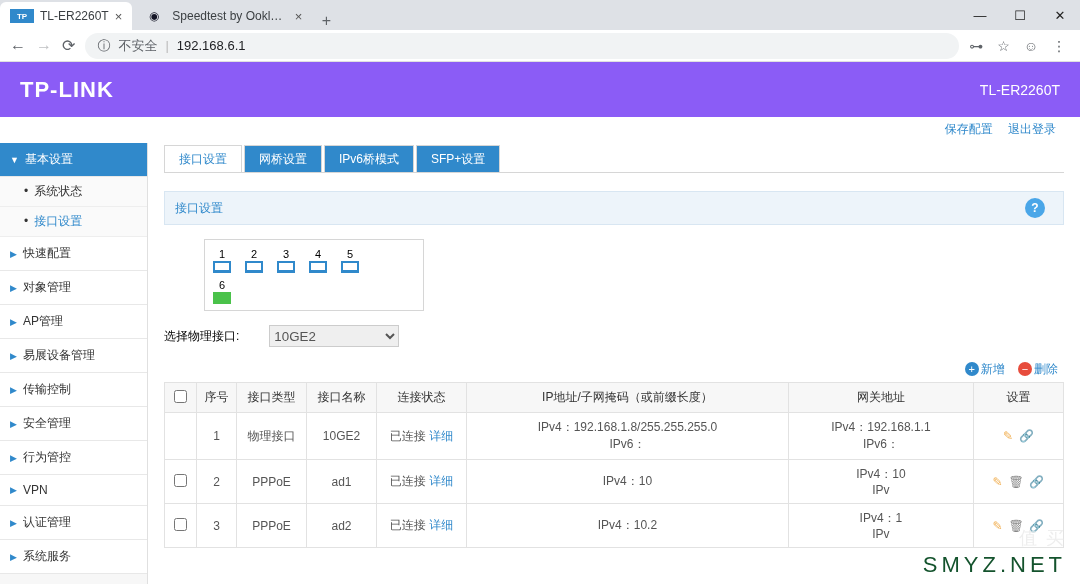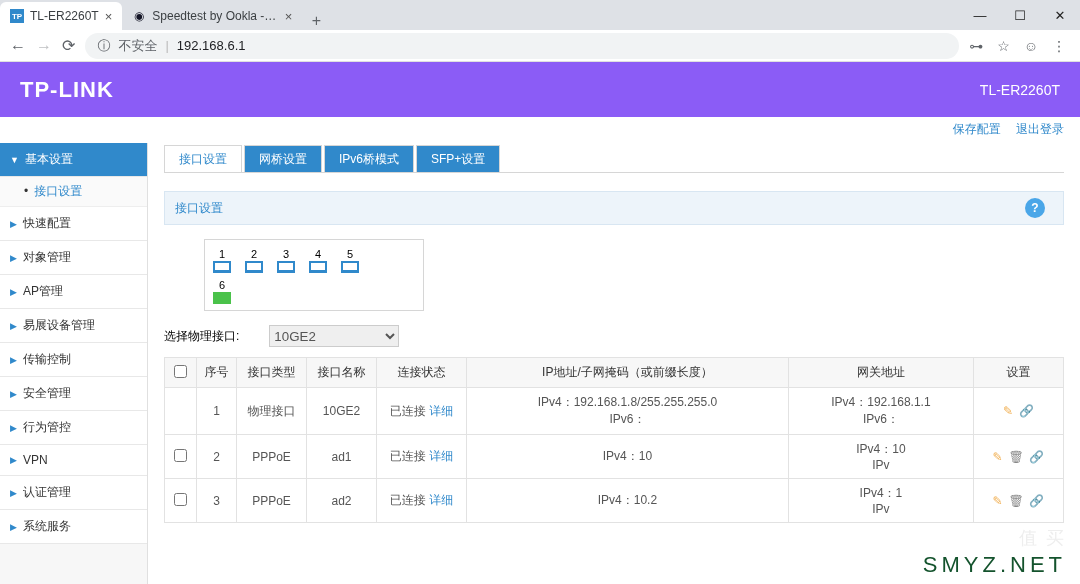--- a/index.html
+++ b/index.html
@@ -2,40 +2,40 @@
 <html><head>
 <meta charset="utf-8">
 <style>
   * { box-sizing: border-box; margin: 0; padding: 0; }
   body { font-family: Arial, "Microsoft YaHei", sans-serif; font-size: 12px; background: #fff; width: 1080px; height: 584px; overflow: hidden; position: relative; }
 
   
   .browser-tabs { height: 30px; background: #dee1e6; display: flex; align-items: flex-end; }
   .tab { height: 28px; padding: 0 10px; display: flex; align-items: center; border-radius: 6px 6px 0 0; margin-top: 2px; max-width: 180px; font-size: 12px; color: #3c4043; gap: 6px; }
   .tab.active { background: #fff; }
-  .tab .favicon { width: 14px; height: 14px; display: inline-flex; align-items: center; justify-content: center; }
+  .tab .favicon { width: 24px; height: 14px; display: inline-flex; align-items: center; justify-content: center; }
   .tab .close { color: #555; font-size: 13px; }
   .tab-title { white-space: nowrap; overflow: hidden; text-overflow: ellipsis; flex: 1; }
   .newtab { width: 28px; display:flex; align-items:center; justify-content:center; color:#5f6368; font-size:16px; }
   .win-controls { position: absolute; right: 0; top: 0; height: 30px; display: flex; }
   .win-btn { width: 40px; display:flex; align-items:center; justify-content:center; color:#222; font-size:13px; }
 
   .addr-bar { height: 32px; background: #fff; border-bottom: 1px solid #e0e0e0; display: flex; align-items: center; padding: 0 6px; gap: 10px; color:#5f6368; }
   .nav-arrows { display:flex; gap:10px; font-size:16px; padding-left:4px;}
   .addr-pill { flex:1; height:26px; background:#f1f3f4; border-radius:14px; display:flex; align-items:center; padding:0 12px; gap:8px; font-size:13px; color:#5f6368; }
   .addr-warn { color:#5f6368;text-align:center; }
   .addr-pill .sep { color:#bbb; }
   .addr-pill .url { color:#202124; }
   .right-icons { display:flex; gap:14px; padding-right:8px; font-size:14px; }
 
   
   .router-header { background:#8b5cf6; color:#fff; height:55px; display:flex; align-items:center; padding:0 20px; justify-content:space-between; }
   .logo { font-weight:bold; font-size:22px; letter-spacing:1px; font-family: Arial; }
   .model { font-size:14px; }
-  .header-links { height:26px; text-align:right; padding:4px 16px; font-size:12px; }
+  .header-links { height:26px; text-align:right; padding:4px 24px; font-size:12px; }
   .header-links a { color:#3089cb; text-decoration:none; margin-left:12px; }
 
   
   .main { display:flex; height: calc(584px - 30px - 32px - 55px - 26px); }
   .sidebar { width:148px; background:#f7f7f7; border-right:1px solid #e0e0e0; overflow-y:auto; }
   .menu-item { padding:8px 10px; border-bottom:1px solid #e8e8e8; display:flex; align-items:center; gap:6px; color:#333; cursor:pointer; background:#fff;}
   .menu-item.current { background:#3089cb; color:#fff; }
   .caret { font-size:9px; color:#3089cb; }
   .menu-item.current .caret { color:#fff; }
   .sub-item { padding:6px 10px 6px 24px; border-bottom:1px solid #eee; color:#333; background:#fafafa; cursor:pointer;}
@@ -126,20 +126,21 @@
   <a>保存配置</a>
   <a>退出登录</a>
 </div>
 
 <div class="main">
   <div class="sidebar" id="sidebar">
       <div class="menu-item current">
         <span class="caret">▼</span>
         <span>基本设置</span>
       </div>
+      <div class="sub-item">系统状态</div>
       <div class="sub-item sel">接口设置</div>
       <div class="menu-item">
         <span class="caret">▶</span>
         <span>快速配置</span>
       </div>
       <div class="menu-item">
         <span class="caret">▶</span>
         <span>对象管理</span>
       </div>
       <div class="menu-item">
@@ -220,20 +221,24 @@
         </div>
     </div>
 
     <div class="selector-row">
       <span>选择物理接口:</span>
       <select>
         <option>10GE2</option>
       </select>
     </div>
 
+    <div class="actions">
+      <span class="action"><span class="ic ic-add">+</span><span>新增</span></span>
+      <span class="action"><span class="ic ic-del">−</span><span>删除</span></span>
+    </div>
 
     <table class="dt">
       <thead>
           <tr id="thead-row">
             <th style="width: 32px;"><input type="checkbox" style=""></th>
             <th style="width: 40px;">序号</th>
             <th style="width: 70px;">接口类型</th>
             <th style="width: 70px;">接口名称</th>
             <th style="width: 90px;">连接状态</th>
             <th>IP地址/子网掩码（或前缀长度）</th>

